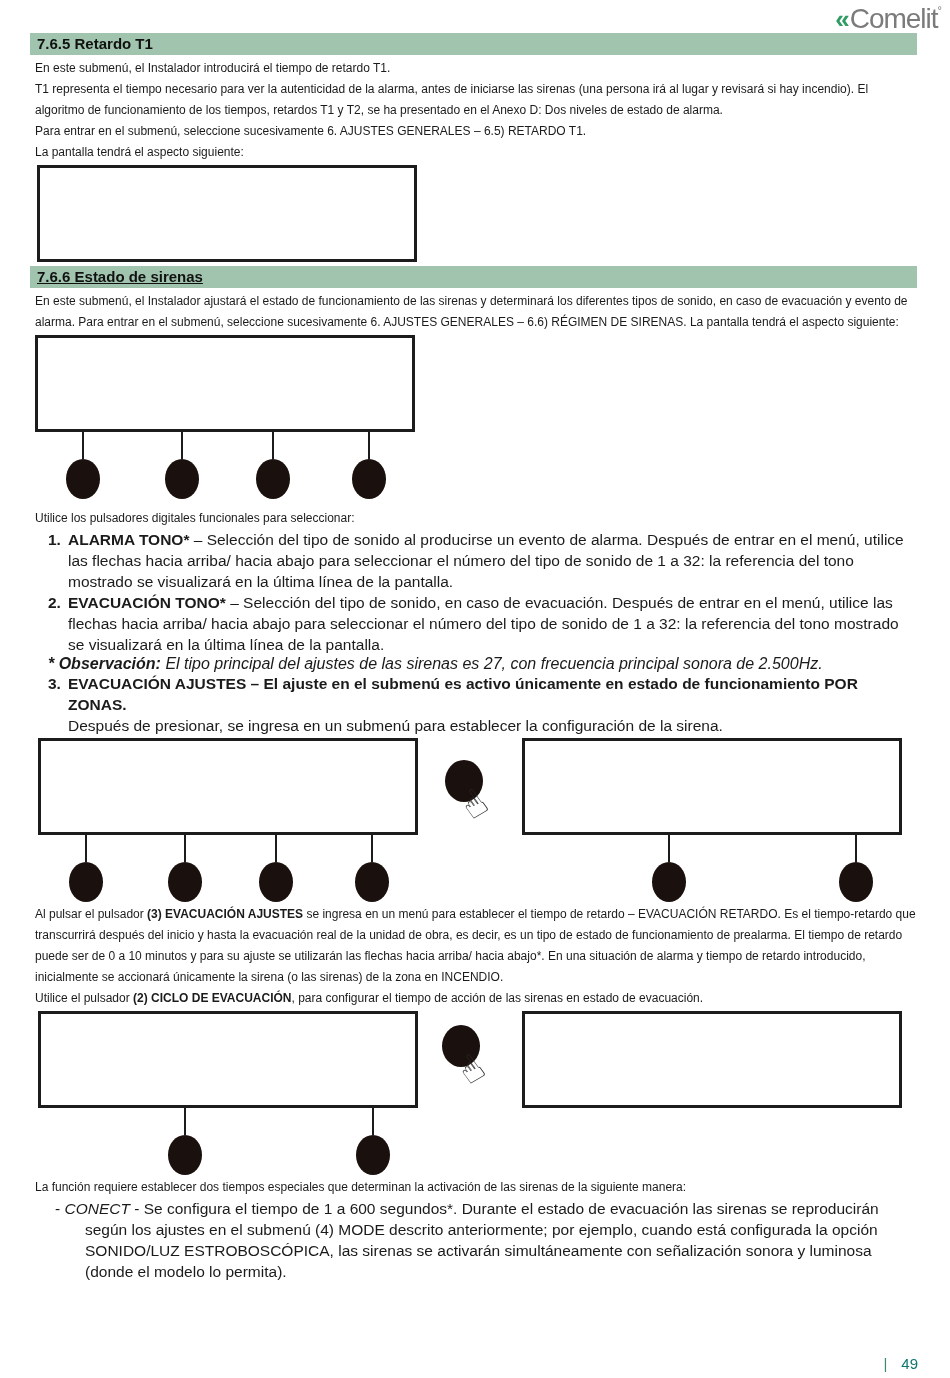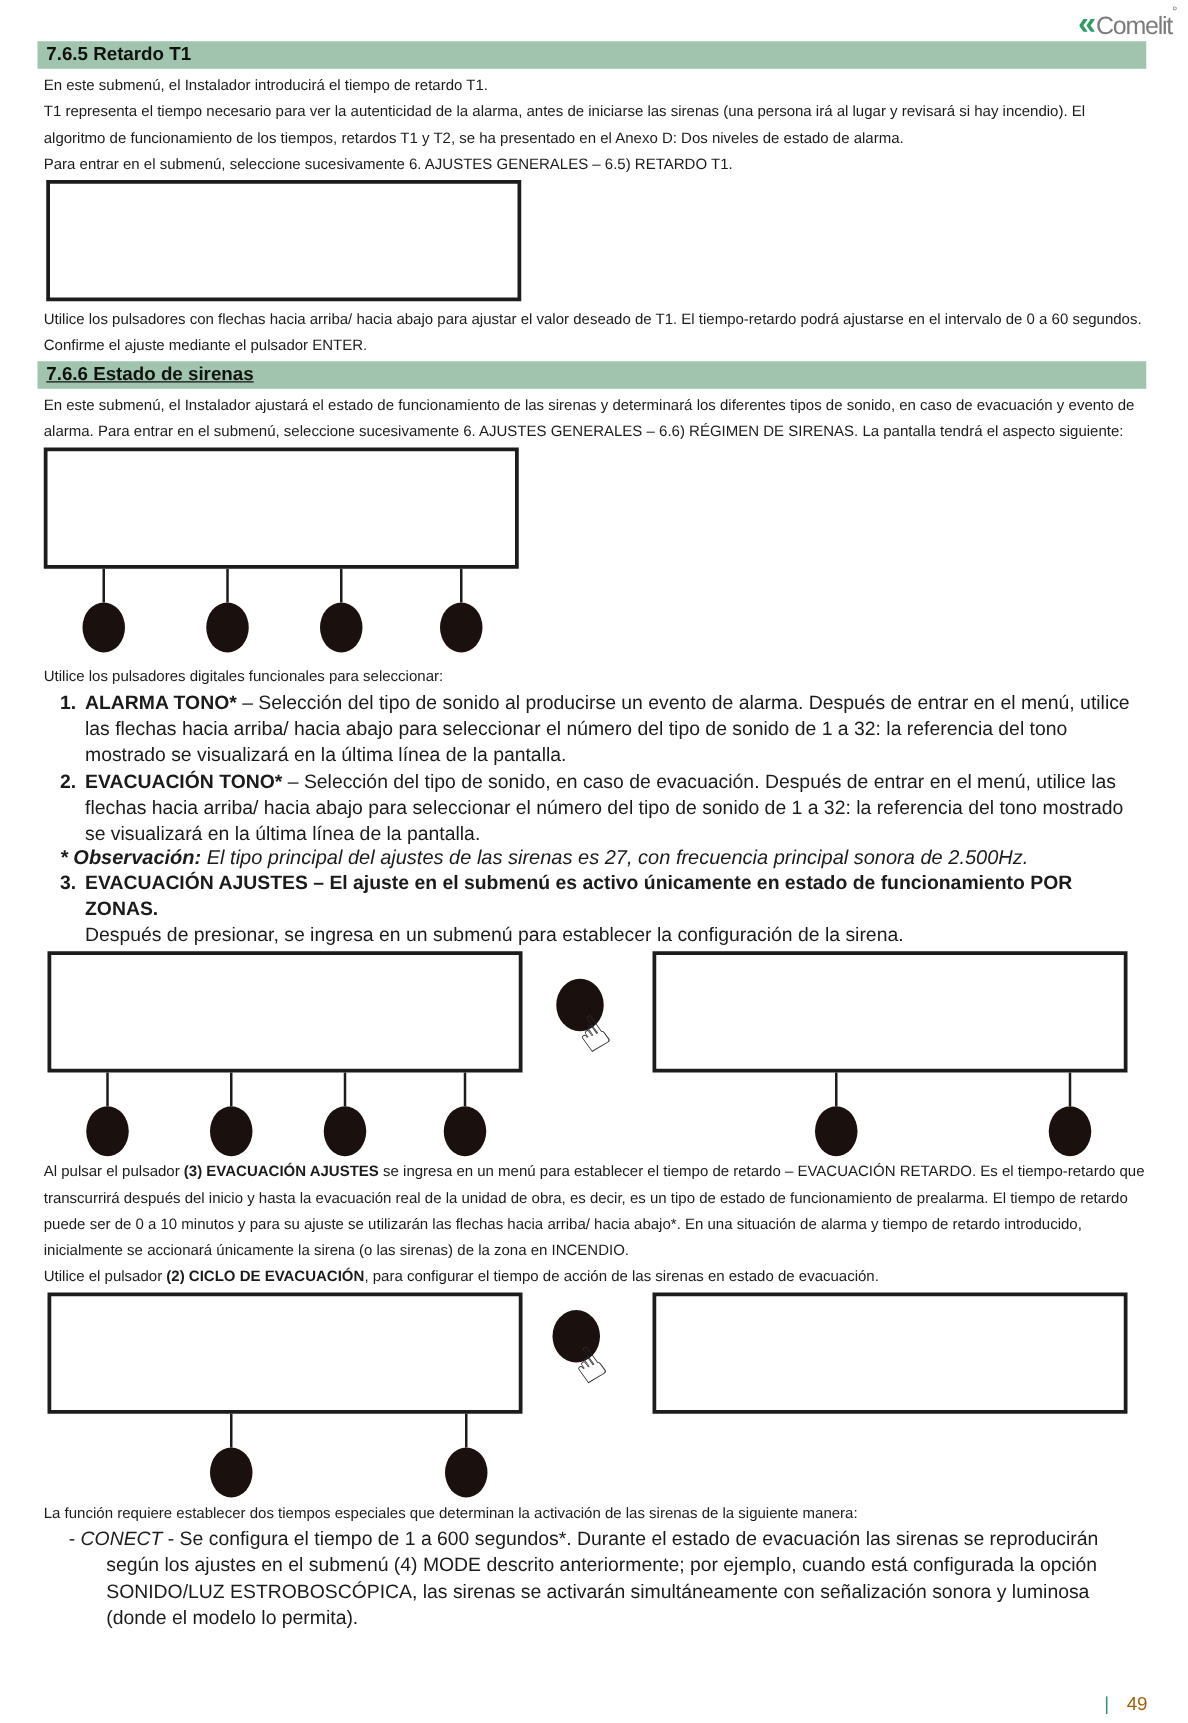--- a/index.html
+++ b/index.html
@@ -9,21 +9,21 @@
     font-family:"Liberation Sans", sans-serif;
     color:#1b1b1b;
     position:relative;
     overflow:hidden;
   }
   .content { padding:33px 33px 0 30px; }
 
   
   .logo { position:absolute; top:3px; right:8px; white-space:nowrap; }
   .logo-mark { color:#2f9c63; font-weight:bold; font-size:26px; letter-spacing:-3px; margin-right:3px; }
-  .logo-text { color:#7b7b7b; font-size:20px; font-weight:500; letter-spacing:-1px; }
+  .logo-text { color:#7b7b7b; font-size:28px; font-weight:500; letter-spacing:-1px; }
   .logo-reg { color:#7b7b7b; font-size:11px; vertical-align:top; line-height:14px; }
 
   
   .section-bar {
     background:#a0c4ad; height:22px; line-height:22px;
     font-size:15px; font-weight:bold; padding-left:7px; color:#111;
   }
   .mt2{margin-top:2px;text-decoration:underline;} 
 
   
@@ -67,46 +67,43 @@
     font-family:"DejaVu Sans", sans-serif;
     font-size:37px; line-height:37px; color:#2a2a2a;
     transform:rotate(-36deg);
   }
   .press-1 { left:415px; top:22px; }
   .press-2 { left:412px; top:14px; }
 
   
   .footer { position:absolute; right:32px; bottom:6px; font-size:15px; }
   .footer-bar { color:#3a8a74; margin-right:14px; }
-  .footer-num { color:#a16207; }
+  .footer-num { color:#0f766e; }
 </style>
 </head>
 <body>
 
 <div class="logo">
   <span class="logo-mark">«</span><span class="logo-text">Comelit</span><span class="logo-reg">°</span>
 </div>
 
 <div class="content">
 
   <div class="section-bar">7.6.5 Retardo T1</div>
   <div class="body-text">
     <p class="first">En este submenú, el Instalador introducirá el tiempo de retardo T1.</p>
     <p>T1 representa el tiempo necesario para ver la autenticidad de la alarma, antes de iniciarse las sirenas (una persona irá al lugar y revisará si hay incendio). El algoritmo de funcionamiento de los tiempos, retardos T1 y T2, se ha presentado en el Anexo D: Dos niveles de estado de alarma.</p>
     <p>Para entrar en el submenú, seleccione sucesivamente 6. AJUSTES GENERALES – 6.5) RETARDO T1.</p>
+    <p>La pantalla tendrá el aspecto siguiente:</p>
   </div>
 
   <div class="lcd-unit h-box diagram-a">
     <div class="lcd"></div>
   </div>
 
-  <div class="body-text">
-    <p>Utilice los pulsadores con flechas hacia arriba/ hacia abajo para ajustar el valor deseado de T1. El tiempo-retardo podrá ajustarse en el intervalo de 0 a 60 segundos.</p>
-    <p>Confirme el ajuste mediante el pulsador ENTER.</p>
-  </div>
 
   <div class="section-bar mt2">7.6.6 Estado de sirenas</div>
   <div class="body-text">
     <p class="first">En este submenú, el Instalador ajustará el estado de funcionamiento de las sirenas y determinará los diferentes tipos de sonido, en caso de evacuación y evento de alarma. Para entrar en el submenú, seleccione sucesivamente 6. AJUSTES GENERALES – 6.6) RÉGIMEN DE SIRENAS. La pantalla tendrá el aspecto siguiente:</p>
   </div>
 
   <div class="lcd-unit h-full diagram-single">
     <div class="lcd"></div>
   <div class="stem" style="left: calc(12.6% - 1px);"></div>
       <div class="btn-circle" style="left: calc(12.6% - 17px);"></div>

